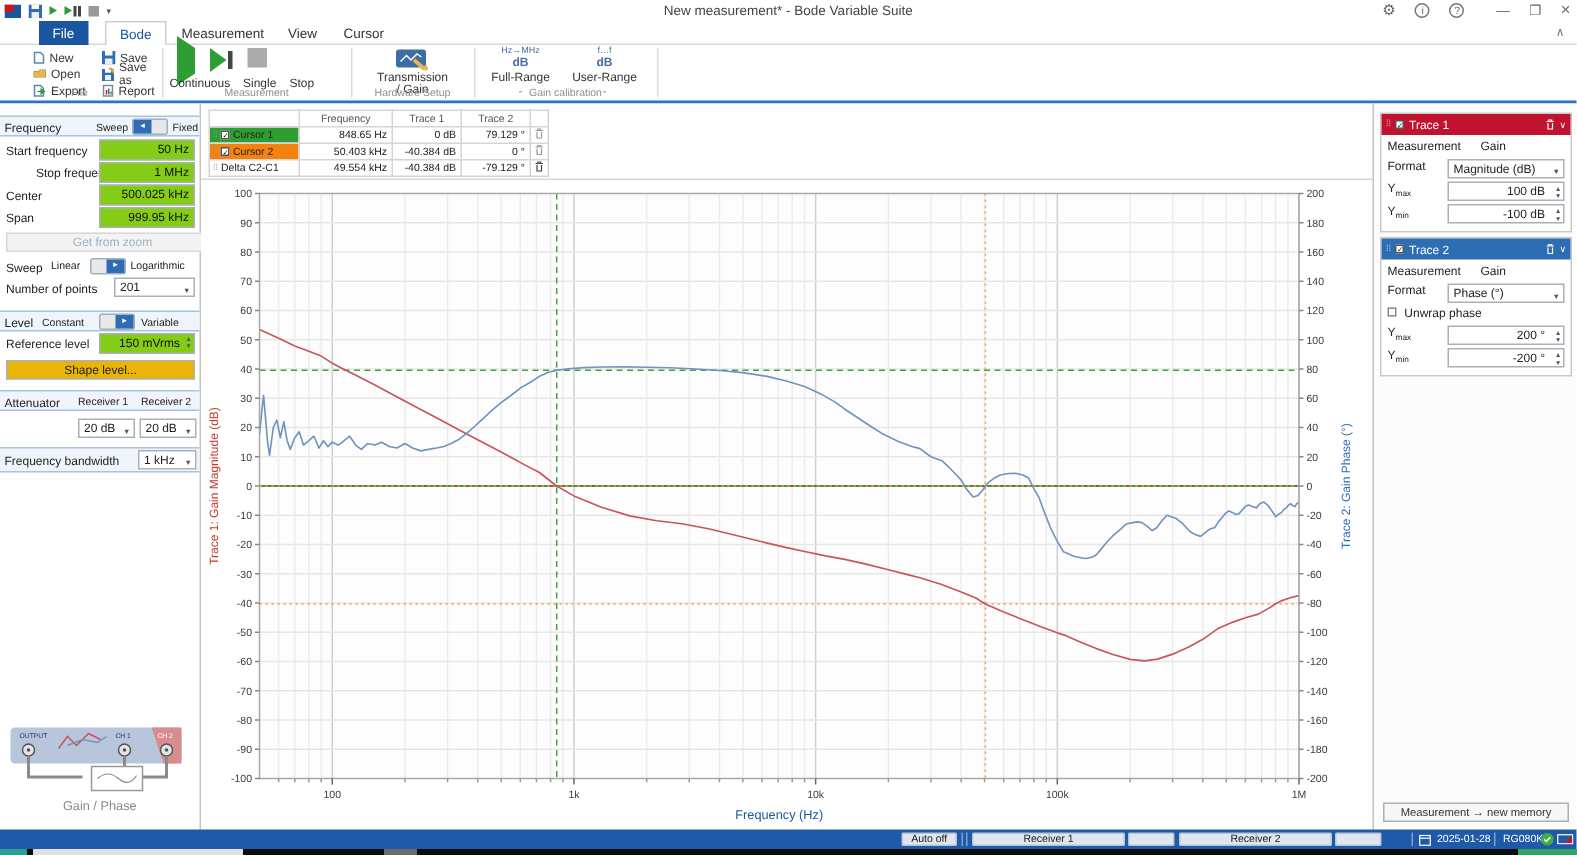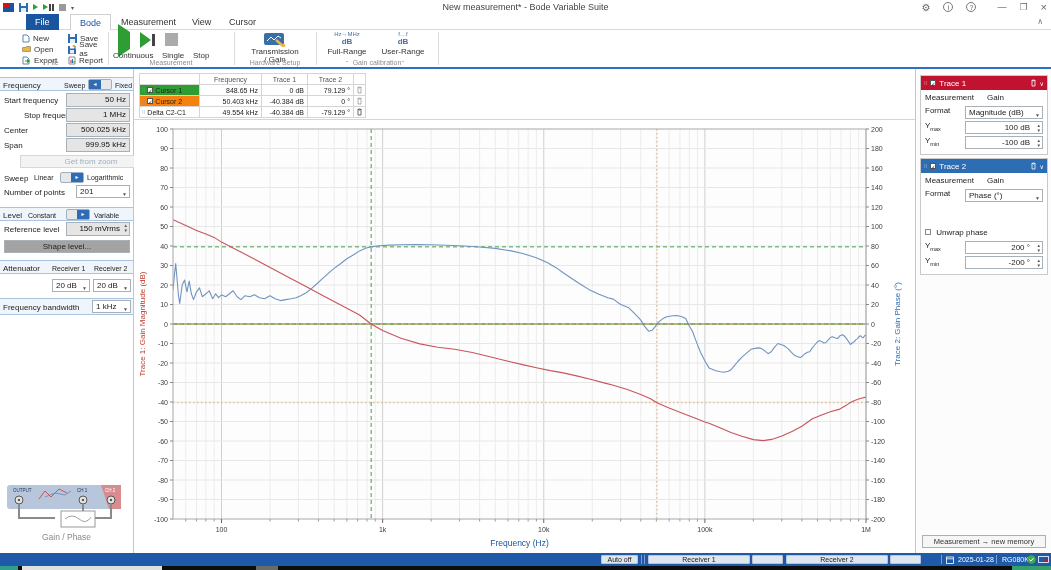--- a/index.html
+++ b/index.html
@@ -34,25 +34,25 @@
   .cal-item { position:absolute; top:1px; width:54px; text-align:center; }
   .cal-icon-top { font-size:6px; color:#4a6fa5; line-height:7px; }
   .cal-icon-bot { font-size:8px; font-weight:bold; color:#4a6fa5; line-height:8px; }
   .cal-label { font-size:8px; color:#333; margin-top:1px; }
   .cal-sub { font-size:8px; color:#888; }
   #accentline { position:absolute; left:0; top:67px; width:1051px; height:2px; background:#2a72c3; }
   
   #leftpanel { position:absolute; left:0; top:69px; width:134px; height:484px; background:#fff; border-right:1px solid #c4c4c4; font-size:8px; color:#222; }
   .sechdr { position:absolute; left:0; width:133px; height:14px; background:#f0f5fb; border-top:1px solid #a8c4e0; border-bottom:1px solid #a8c4e0; line-height:12px; }
   .lbl { position:absolute; font-size:8px; color:#222; }
-  .field { position:absolute; height:14px; background:#e5e5e5; border:1px solid #a9b1b8; font-size:8px; text-align:right; padding:0 3px; line-height:11px; color:#111; }
+  .field { position:absolute; height:14px; background:#84cc16; border:1px solid #a9b1b8; font-size:8px; text-align:right; padding:0 3px; line-height:11px; color:#111; }
   .ddown { position:absolute; height:13px; background:#fff; border:1px solid #a9b1b8; font-size:8px; padding:0 10px 0 3px; line-height:11px; }
   .ddown .car, .field .car { position:absolute; right:2px; top:3px; font-size:5px; color:#555; }
   .spin { position:absolute; right:1px; top:0px; display:flex; flex-direction:column; line-height:5px; font-size:4.5px; color:#555; }
-  .btn { position:absolute; height:13px; border:1px solid #a9b1b8; background:#a3a3a3; text-align:center; font-size:8px; line-height:11px; color:#222; }
+  .btn { position:absolute; height:13px; border:1px solid #a9b1b8; background:#eab308; text-align:center; font-size:8px; line-height:11px; color:#222; }
   .btn.disabled { background:#f3f3f3; border-color:#d7d7d7; color:#9fb0c0; }
   .switch { position:absolute; width:24px; height:11px; border:1px solid #9fb0c0; background:#e8e8e8; border-radius:2px; }
   .switch .knob { position:absolute; top:0; width:12px; height:9px; background:#2f6cb3; color:#fff; font-size:6px; line-height:9px; text-align:center; }
   .knob.left { left:0; } .knob.right { right:0; }
   
   #centerpane { position:absolute; left:134px; top:69px; width:781px; height:484px; background:#fff; }
   #cursorpanel { position:absolute; left:0; top:0; width:781px; height:51px; border-bottom:1px solid #d5d5d5; }
   #cursor-table { position:absolute; left:5px; top:4px; border-collapse:collapse; font-size:7px; color:#222; }
   #cursor-table th { font-weight:normal; color:#555; border:1px solid #d5d5d5; height:11px; padding:0 3px; background:#fff; }
   #cursor-table td { border:1px solid #d5d5d5; height:10px; padding:0 3px; text-align:right; white-space:nowrap; }
@@ -245,21 +245,21 @@
     <span class="lbl" style="left:115px;top:2px;font-size:7px;">Fixed</span>
   </div>
   <span class="lbl" style="left:4px;top:27px;">Start frequency</span>
   <div class="field" style="left:66px;top:24px;width:64px;">50 Hz</div>
   <span class="lbl" style="left:4px;top:42px;margin-left:20px;">Stop frequency</span>
   <div class="field" style="left:66px;top:39px;width:64px;">1 MHz</div>
   <span class="lbl" style="left:4px;top:57px;">Center</span>
   <div class="field" style="left:66px;top:54px;width:64px;">500.025 kHz</div>
   <span class="lbl" style="left:4px;top:72px;">Span</span>
   <div class="field" style="left:66px;top:69px;width:64px;">999.95 kHz</div>
-  <div class="btn disabled" style="left:20px;top:86px;width:142px;">Get from zoom</div>
+  <div class="btn disabled" style="left:4px;top:86px;width:142px;">Get from zoom</div>
   <span class="lbl" style="left:4px;top:105px;">Sweep</span>
   <span class="lbl" style="left:34px;top:105px;font-size:7px;">Linear</span>
   <span class="switch" style="left:60px;top:103px;">
       <span class="knob right">▸</span>
     </span>
   <span class="lbl" style="left:87px;top:105px;font-size:7px;">Logarithmic</span>
   <span class="lbl" style="left:4px;top:119px;">Number of points</span>
   <div class="ddown" style="left:76px;top:116px;width:54px;"><span>201</span><span class="car">▼</span></div>
 
   <div class="sechdr" style="top:138px;text-decoration:underline;">
@@ -633,21 +633,21 @@
     </div>
     <div class="cardbody">
       <div class="row" style="height:13px;">
         <span>Measurement</span>
         <span style="position:absolute;left:62px;">Gain</span>
       </div>
       <div class="row">
         <span>Format</span>
         <span class="selbox"><span>Phase (°)</span><span class="car" style="position:absolute;right:2px;top:3px;font-size:5px;color:#555;">▼</span></span>
       </div>
-      <div class="row" style="height:13px;margin-top:24px;">
+      <div class="row" style="height:13px;">
         <span class="cbx" style="display:inline-block;color:#fff;border-color:#888;"> </span>
         <span style="margin-left:3px;">Unwrap phase</span>
       </div>
       <div class="row">
         <span><span>Y</span><sub style="font-size:5.5px;">max</sub></span>
         <span class="numbox"><span>200 °</span><span class="spin" style="top:1px;">
               <span>▲</span>
               <span>▼</span>
             </span></span>
       </div>

